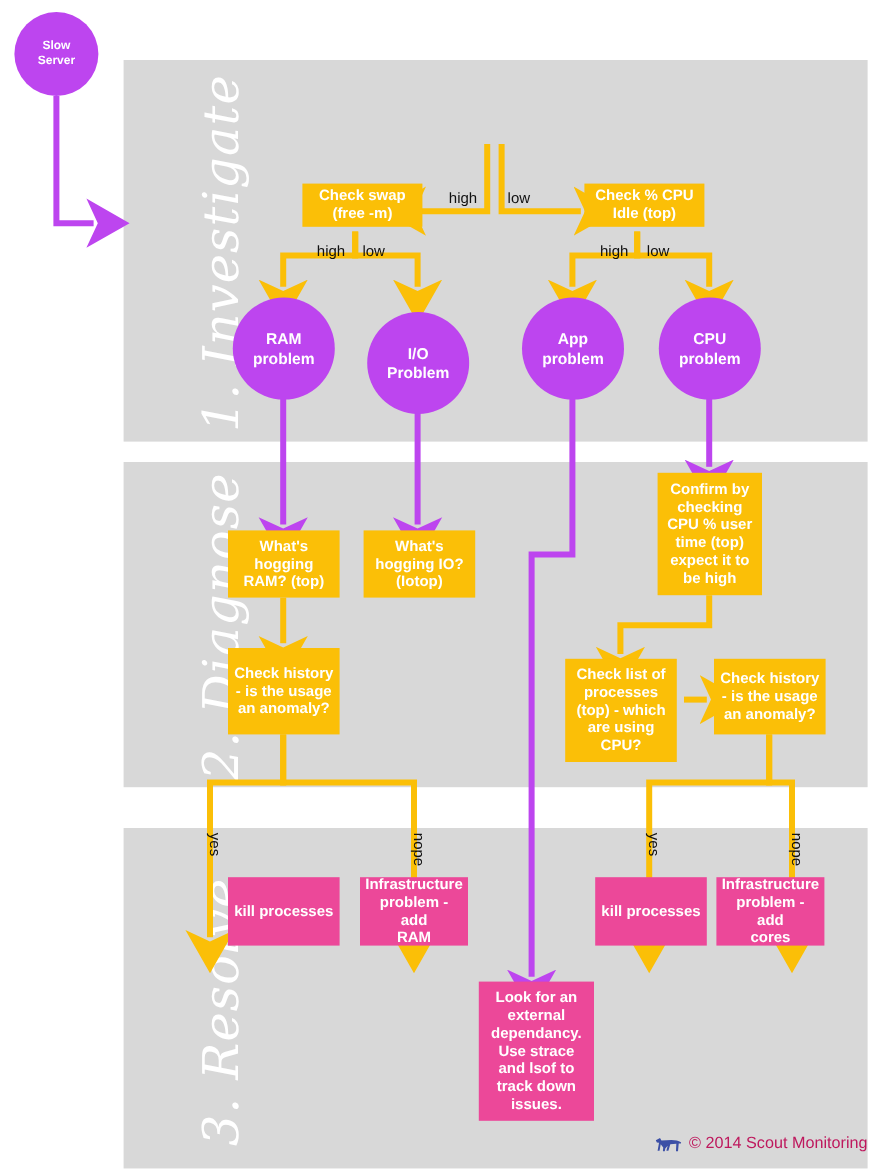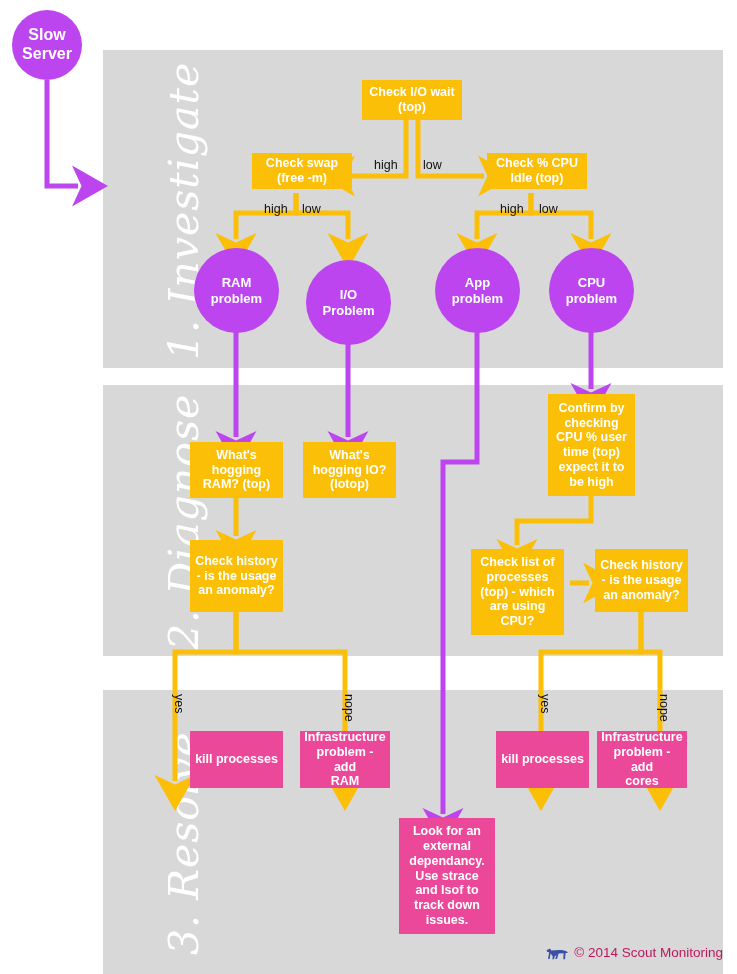--- a/index.html
+++ b/index.html
@@ -55,21 +55,21 @@
     padding: 3px 4px;
   }
   .yellow { background: #fbbf07; font-size: 12.5px; }
   .green  { background: #ec4899; font-size: 12.5px; }
   .circle {
     background: #bd45ef;
     border-radius: 50%;
     font-size: 13px;
   }
   #slow-server {
-    font-size: 16px;
+    font-size: 10px;
   }
 
   
   #wires {
     position: absolute;
     left: 0; top: 0;
     width: 737px; height: 974px;
     pointer-events: none;
   }
 
@@ -161,23 +161,20 @@
 
       <path d="M641,612 L641,652 L660,652 L660,781" marker-end="url(#arrowY)"></path>
       <path d="M641,612 L641,652 L541,652 L541,781" marker-end="url(#arrowY)"></path>
     </g>
   </svg>
 
   <div class="node circle" id="slow-server" style="left:12px; top:10px; width:70px; height:70px;">
     <span>Slow<br>Server</span>
   </div>
 
-  <div class="node yellow" style="left:362px; top:80px; width:100px; height:40px;">
-    <span>Check I/O wait<br>(top)</span>
-  </div>
 
   <div class="node yellow" style="left:252px; top:153px; width:100px; height:36px;">
     <span>Check swap<br>(free -m)</span>
   </div>
 
   <div class="node yellow" style="left:487px; top:153px; width:100px; height:36px;">
     <span>Check % CPU<br>Idle (top)</span>
   </div>
 
   <div class="edge-label" style="left:374px; top:158px;">high</div>

